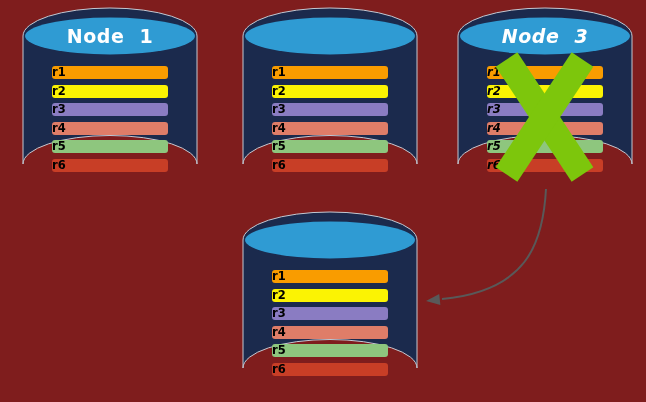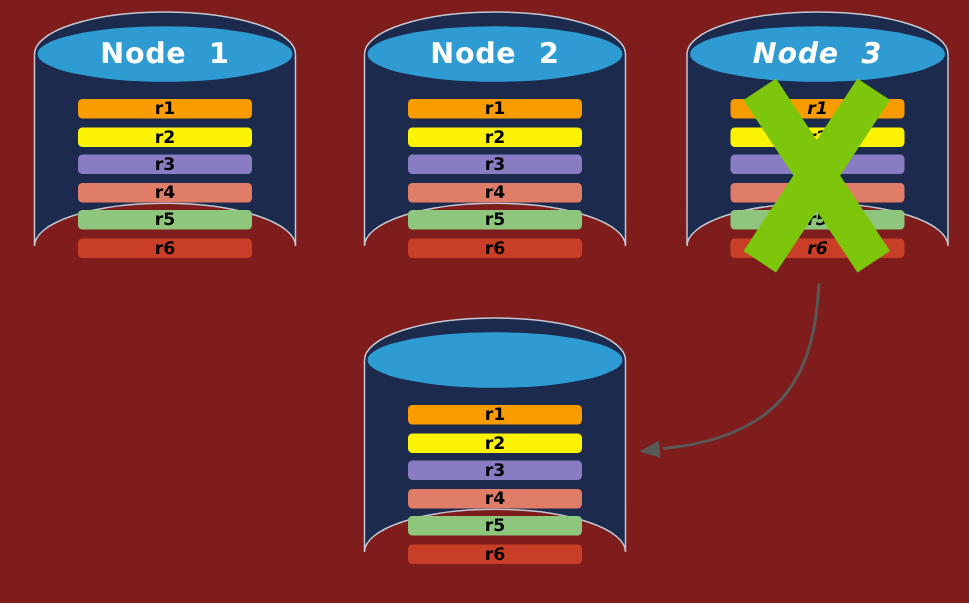--- a/index.html
+++ b/index.html
@@ -12,21 +12,21 @@
   .node-title {
     position:absolute; top:18px; left:0; width:100%; text-align:center;
     font-weight:bold; font-size:19px; color:#ffffff;
     word-spacing:8px; letter-spacing:0.5px;
   }
   .bars {
     position:absolute; left:30px; top:59px; width:116px;
     display:flex; flex-direction:column; gap:5.5px;
   }
   .bar {
-    height:13px; border-radius:3px; text-align:center;
+    height:13px; border-radius:3px; 
     font-size:11.5px; font-weight:bold; line-height:13.5px; color:#000;
   }
   .xmark { position:absolute; left:0; top:0; pointer-events:none; }
   .arrow-overlay { position:absolute; left:0; top:0; pointer-events:none; }
 </style>
 </head>
 <body>
 
 <div class="canvas">
 
@@ -44,21 +44,20 @@
         <div class="bar" style="background: rgb(142, 198, 126); color: rgb(0, 0, 0);">r5</div>
         <div class="bar" style="background: rgb(200, 62, 38); color: rgb(0, 0, 0);">r6</div>
       </div>
   </div>
 
   <div class="node" style="left:242px; top:7px;">
     <svg class="cyl" width="176" height="186" viewBox="0 0 176 186">
       <path d="M1,29 A87,28 0 0 1 175,29 L175,157 A87,28.5 0 0 0 1,157 Z" stroke="#C3C9D3" stroke-width="1" fill="#1B2A4D"></path>
       <ellipse cx="88" cy="29" rx="85" ry="18.5" fill="#2F9BD3"></ellipse>
     </svg>
-    <div class="node-title">Node 2</div>
     <div class="bars">
         <div class="bar" style="background: rgb(249, 156, 0); color: rgb(0, 0, 0);">r1</div>
         <div class="bar" style="background: rgb(251, 243, 3); color: rgb(0, 0, 0);">r2</div>
         <div class="bar" style="background: rgb(138, 124, 194); color: rgb(0, 0, 0);">r3</div>
         <div class="bar" style="background: rgb(223, 125, 104); color: rgb(0, 0, 0);">r4</div>
         <div class="bar" style="background: rgb(142, 198, 126); color: rgb(0, 0, 0);">r5</div>
         <div class="bar" style="background: rgb(200, 62, 38); color: rgb(0, 0, 0);">r6</div>
       </div>
   </div>
 

